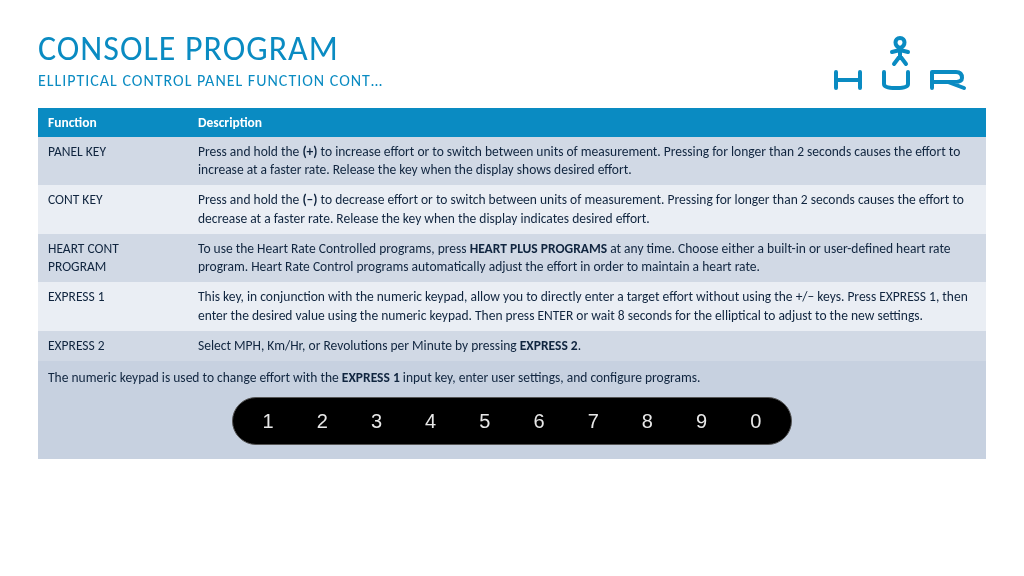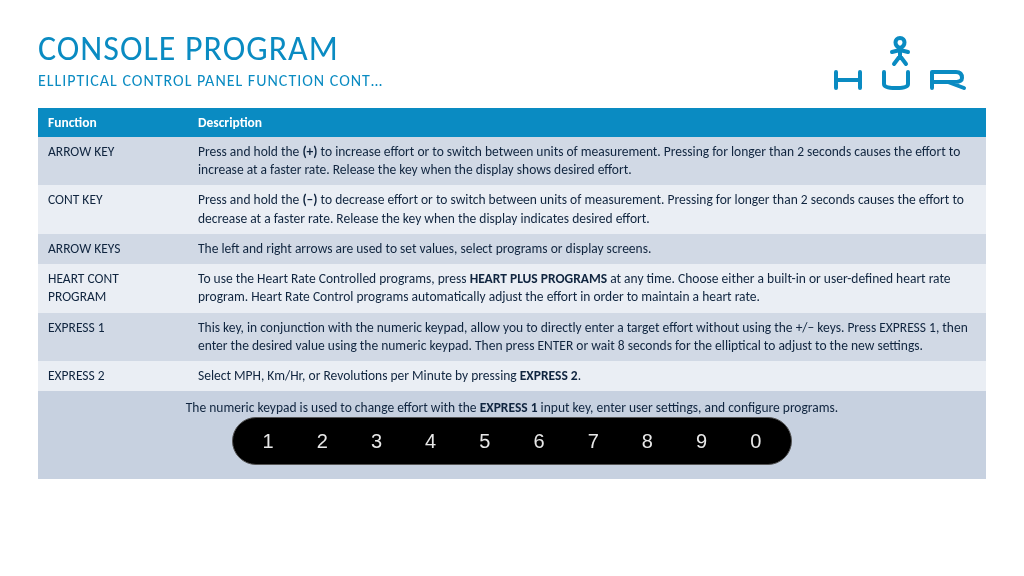--- a/index.html
+++ b/index.html
@@ -57,21 +57,21 @@
   tbody tr:nth-child(even) td { background: #eaeef4; }
   tbody td {
     vertical-align: top;
     padding: 6px 10px;
     line-height: 1.35;
   }
   .footnote td {
     background: #c7d1e0 !important;
     padding: 8px 10px 14px 10px;
   }
-  .footnote-text { display: block; text-align: center; }
+  .footnote-text { padding-bottom: 10px; display: block; }
   .keypad {
     margin: 0 auto;
     width: 560px;
     height: 48px;
     background: #000;
     border-radius: 24px;
     display: flex;
     align-items: center;
     justify-content: space-around;
     border: 1px solid #555;
@@ -114,30 +114,26 @@
 <div class="table-wrap">
   <table>
     <thead>
       <tr>
         <th>Function</th>
         <th>Description</th>
       </tr>
     </thead>
     <tbody id="tbody">
         <tr>
-          <td>ARROW KEY</td>
+          <td>PANEL KEY</td>
           <td>Press and hold the <b>(+)</b> to increase effort or to switch between units of measurement. Pressing for longer than 2 seconds causes the effort to increase at a faster rate. Release the key when the display shows desired effort.</td>
         </tr>
         <tr>
           <td>CONT KEY</td>
           <td>Press and hold the <b>(–)</b> to decrease effort or to switch between units of measurement. Pressing for longer than 2 seconds causes the effort to decrease at a faster rate. Release the key when the display indicates desired effort.</td>
-        </tr>
-        <tr>
-          <td>ARROW KEYS</td>
-          <td>The left and right arrows are used to set values, select programs or display screens.</td>
         </tr>
         <tr>
           <td>HEART CONT PROGRAM</td>
           <td>To use the Heart Rate Controlled programs, press <b>HEART PLUS PROGRAMS</b> at any time. Choose either a built-in or user-defined heart rate program. Heart Rate Control programs automatically adjust the effort in order to maintain a heart rate.</td>
         </tr>
         <tr>
           <td>EXPRESS 1</td>
           <td>This key, in conjunction with the numeric keypad, allow you to directly enter a target effort without using the +/– keys. Press EXPRESS 1, then enter the desired value using the numeric keypad. Then press ENTER or wait 8 seconds for the elliptical to adjust to the new settings.</td>
         </tr>
         <tr>

